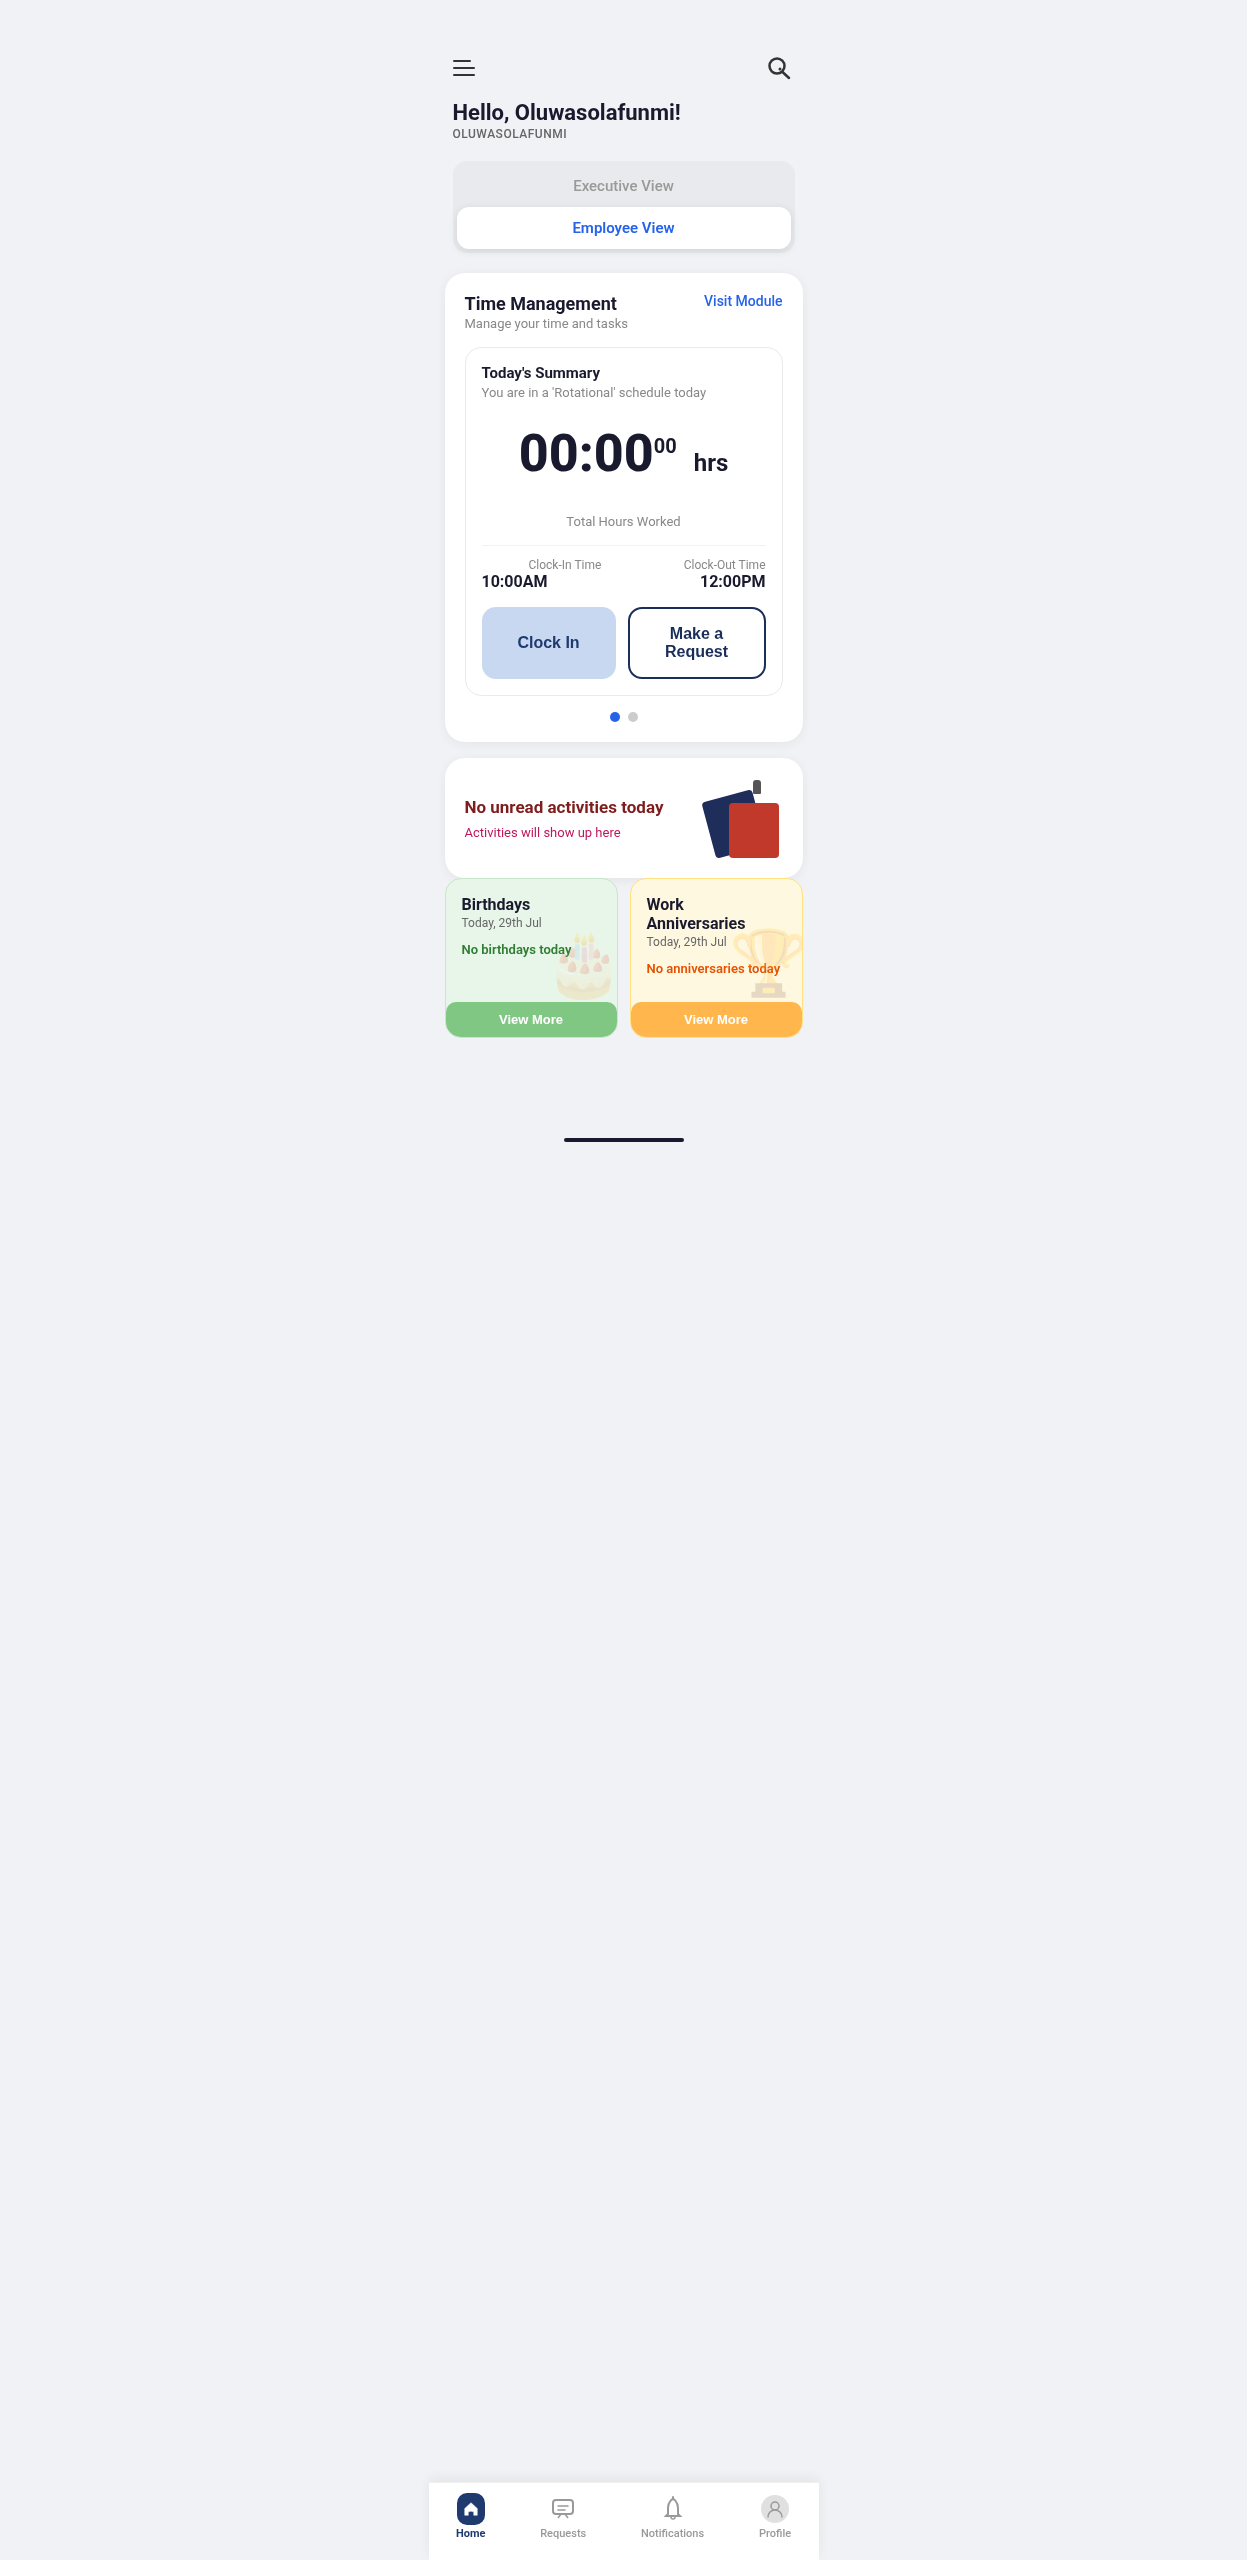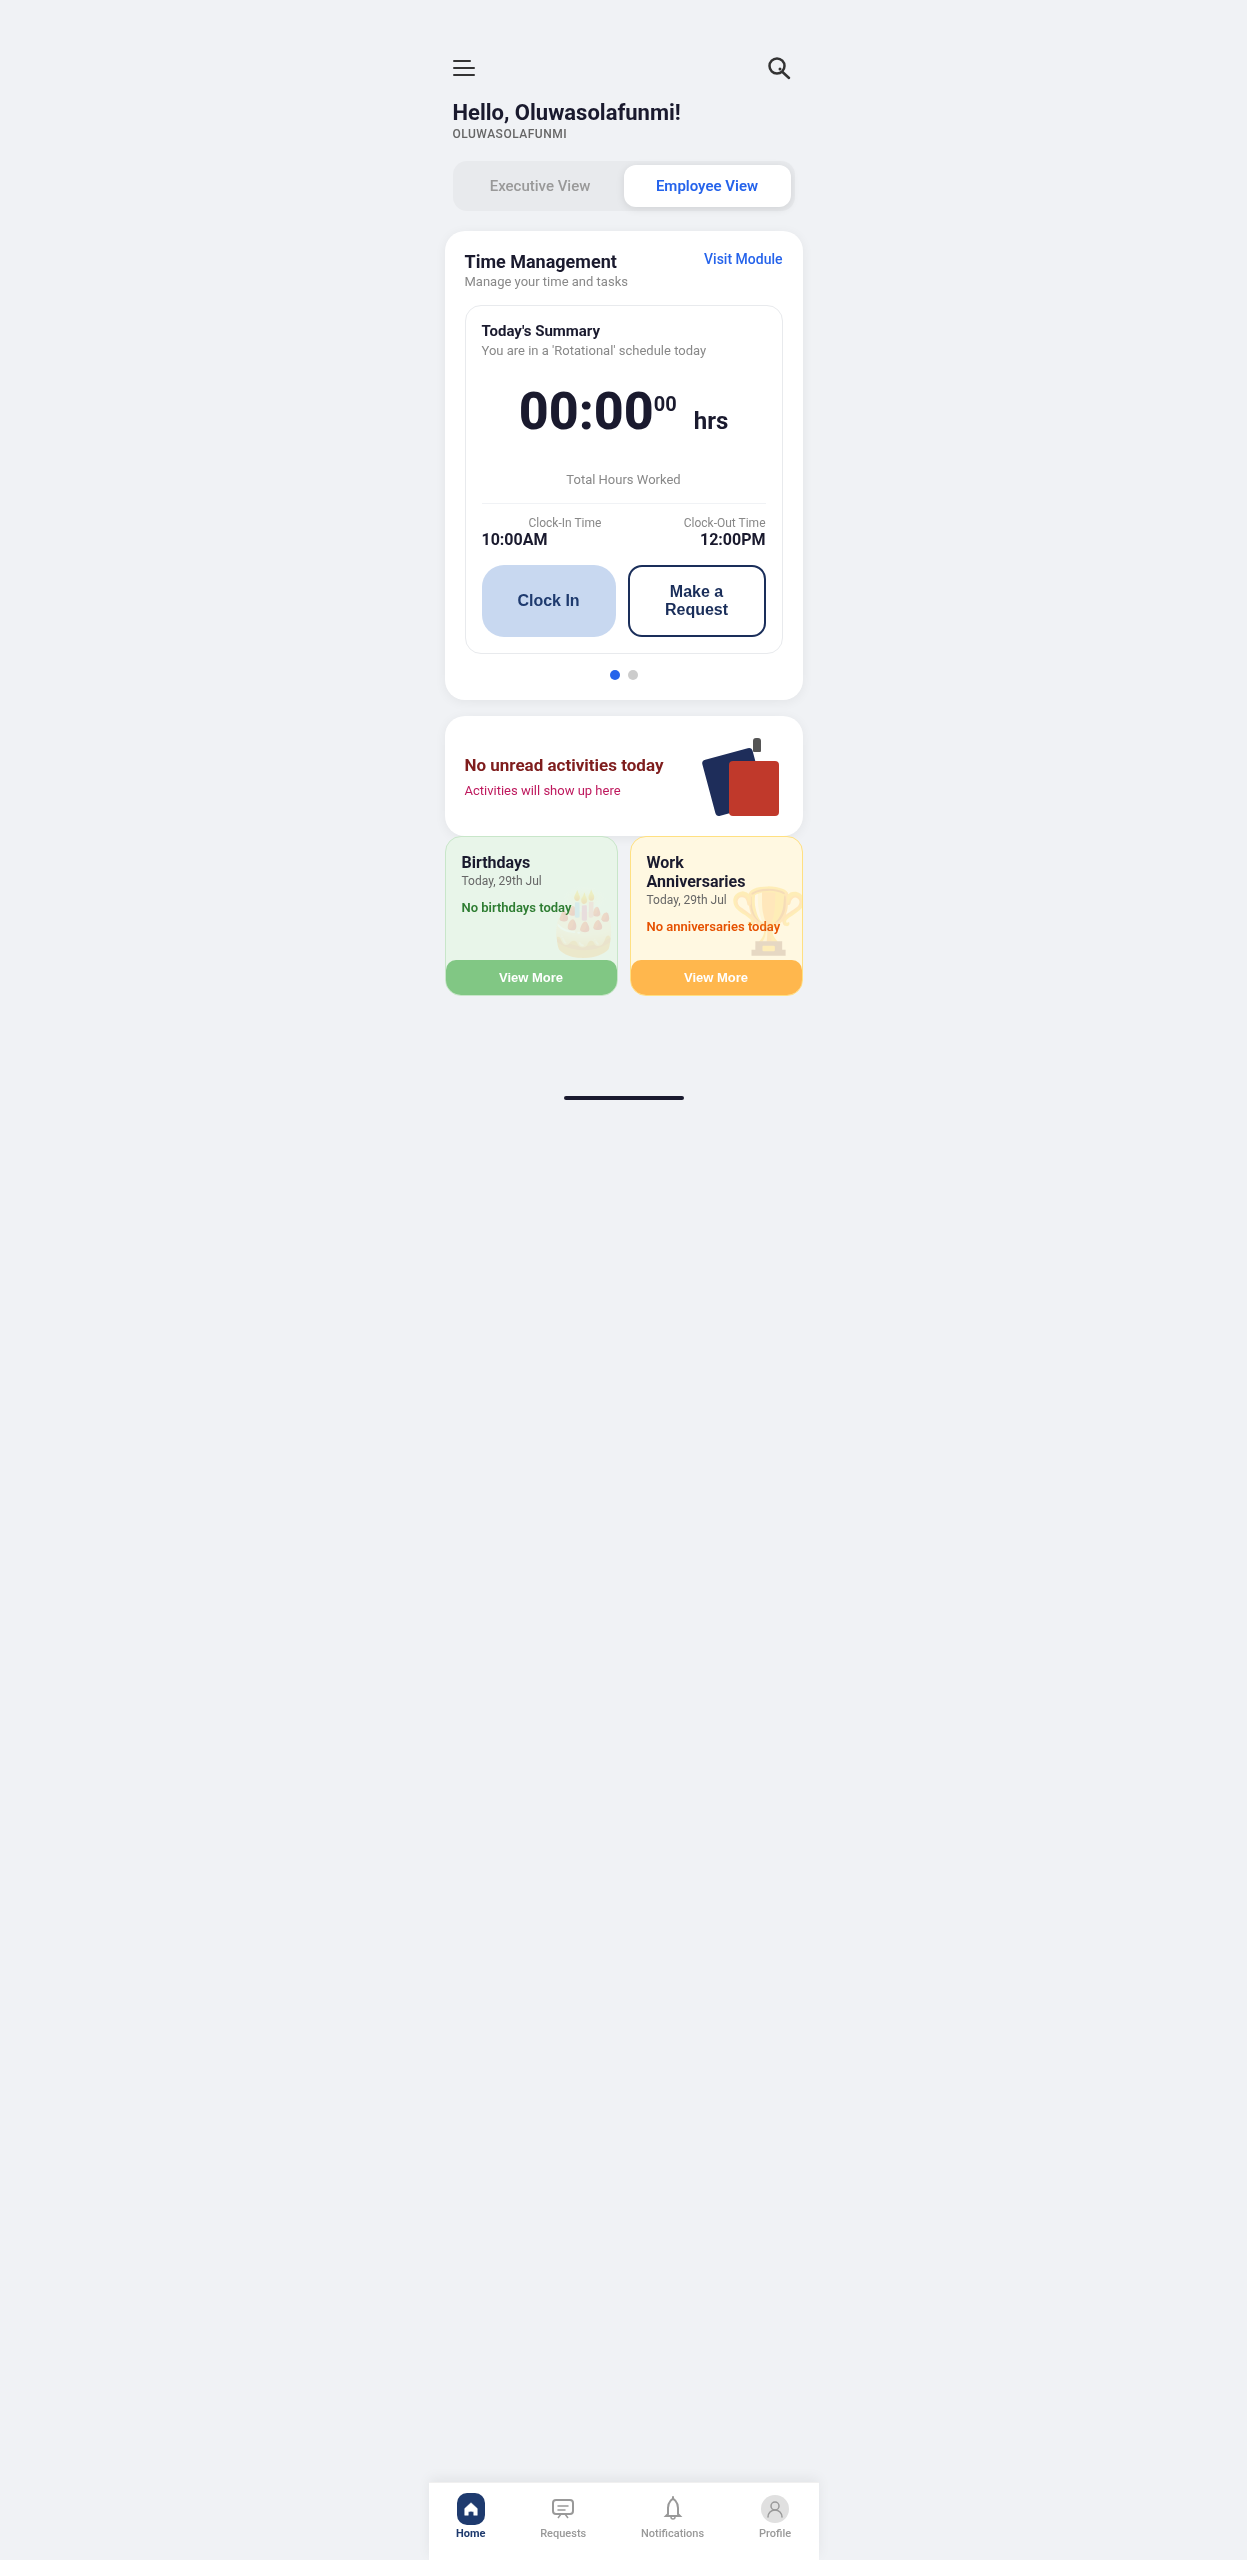--- a/index.html
+++ b/index.html
@@ -76,20 +76,21 @@
       letter-spacing: 0.5px;
       margin-top: 2px;
     }
 
     .view-toggle {
       margin: 20px 24px;
       background: #e8eaed;
       border-radius: 14px;
       padding: 4px;
       display: flex;
+      flex-direction: column;
     }
 
     .view-tab {
       flex: 1;
       padding: 12px 8px;
       text-align: center;
       font-size: 15px;
       font-weight: 500;
       border-radius: 12px;
       cursor: pointer;
@@ -237,21 +238,21 @@
     .action-buttons {
       display: flex;
       gap: 12px;
     }
 
     .btn-clock-in {
       flex: 1;
       padding: 16px;
       background: #c8d8f0;
       border: none;
-      border-radius: 22px;
+      border-radius: 14px;
       font-size: 16px;
       font-weight: 700;
       color: #1e3a6e;
       cursor: pointer;
     }
 
     .btn-make-request {
       flex: 1;
       padding: 16px;
       background: #fff;

